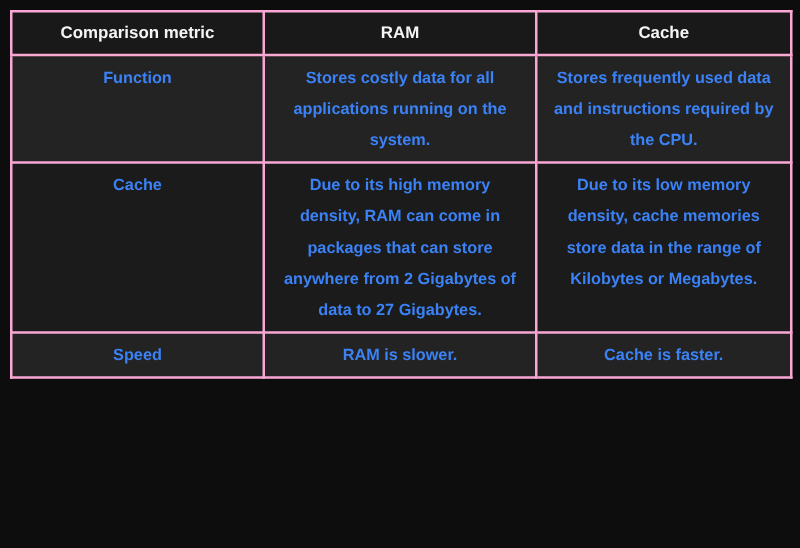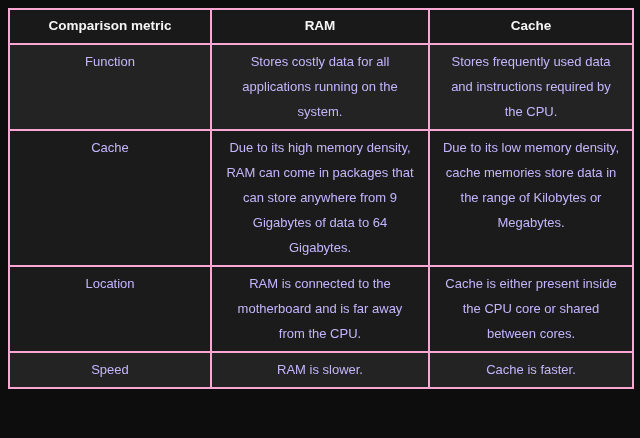--- a/index.html
+++ b/index.html
@@ -33,22 +33,22 @@
   }
   th {
     background: #191919;
     color: #f5f5f5;
     font-weight: 700;
     vertical-align: middle;
     font-size: 13.5px;
     line-height: 24px;
   }
   td {
-    color: #c4b5fd;
-    font-weight: 400;
+    color: #3b82f6;
+    font-weight: 700;
   }
   tr.row-light td { background: #232323; }
   tr.row-dark  td { background: #1b1b1b; }
 </style>
 </head>
 <body>
 
 <div class="table-wrap">
   <table class="comparison">
     <colgroup>
@@ -64,27 +64,22 @@
       </tr>
     </thead>
     <tbody>
       <tr class="row-light">
         <td>Function</td>
         <td>Stores costly data for all applications running on the system.</td>
         <td>Stores frequently used data and instructions required by the CPU.</td>
       </tr>
       <tr class="row-dark">
         <td>Cache</td>
-        <td>Due to its high memory density, RAM can come in packages that can store anywhere from 9 Gigabytes of data to 64 Gigabytes.</td>
+        <td>Due to its high memory density, RAM can come in packages that can store anywhere from 2 Gigabytes of data to 27 Gigabytes.</td>
         <td>Due to its low memory density, cache memories store data in the range of Kilobytes or Megabytes.</td>
-      </tr>
-      <tr class="row-dark">
-        <td>Location</td>
-        <td>RAM is connected to the motherboard and is far away from the CPU.</td>
-        <td>Cache is either present inside the CPU core or shared between cores.</td>
       </tr>
       <tr class="row-light">
         <td>Speed</td>
         <td>RAM is slower.</td>
         <td>Cache is faster.</td>
       </tr>
     </tbody>
   </table>
 </div>
 

